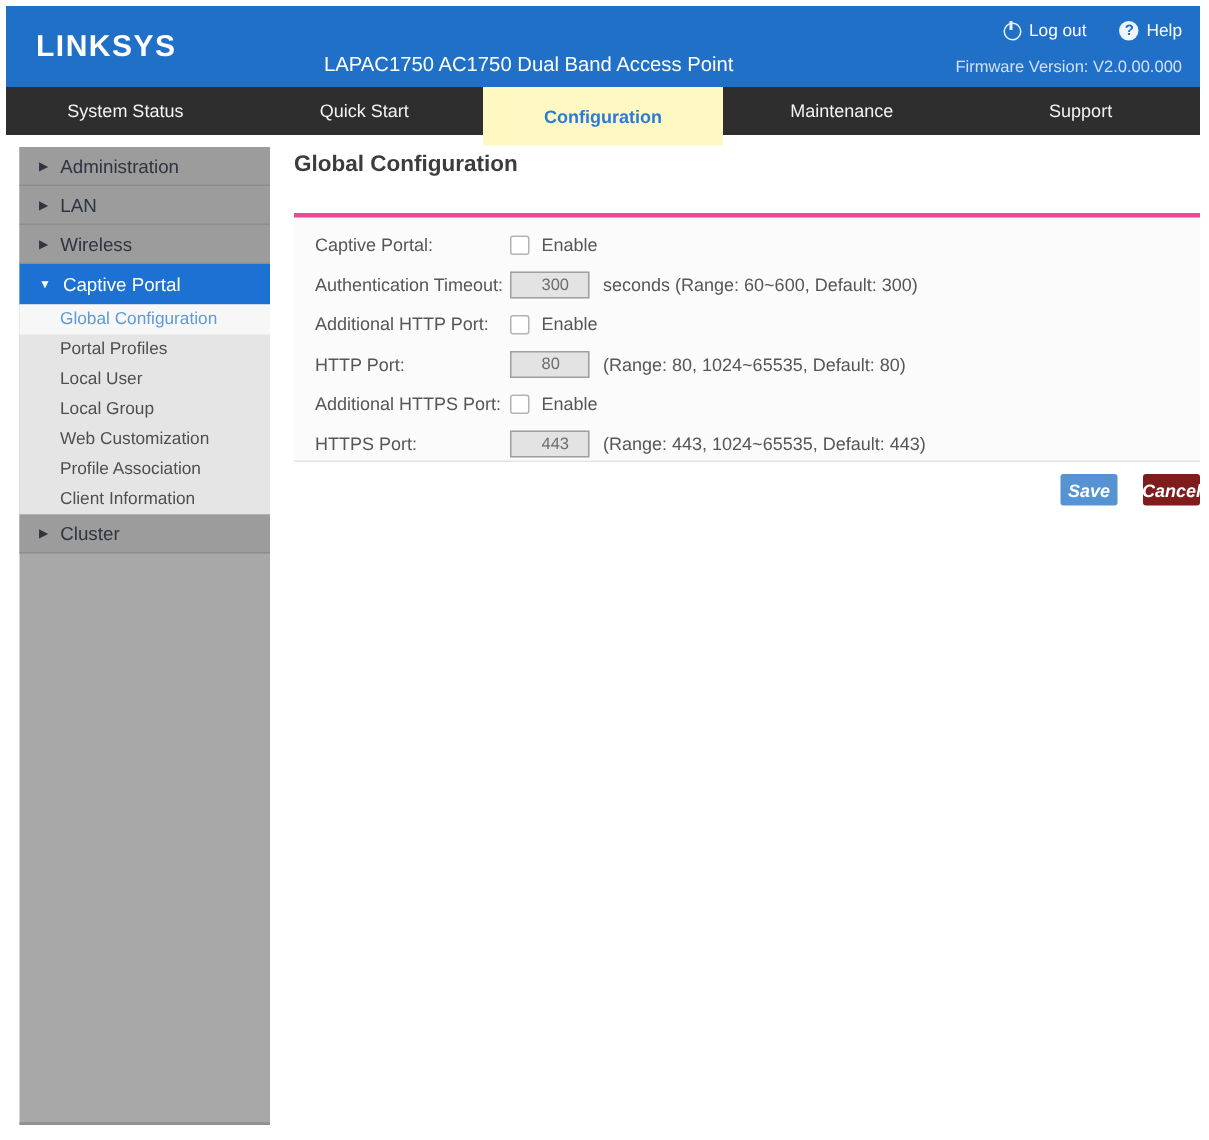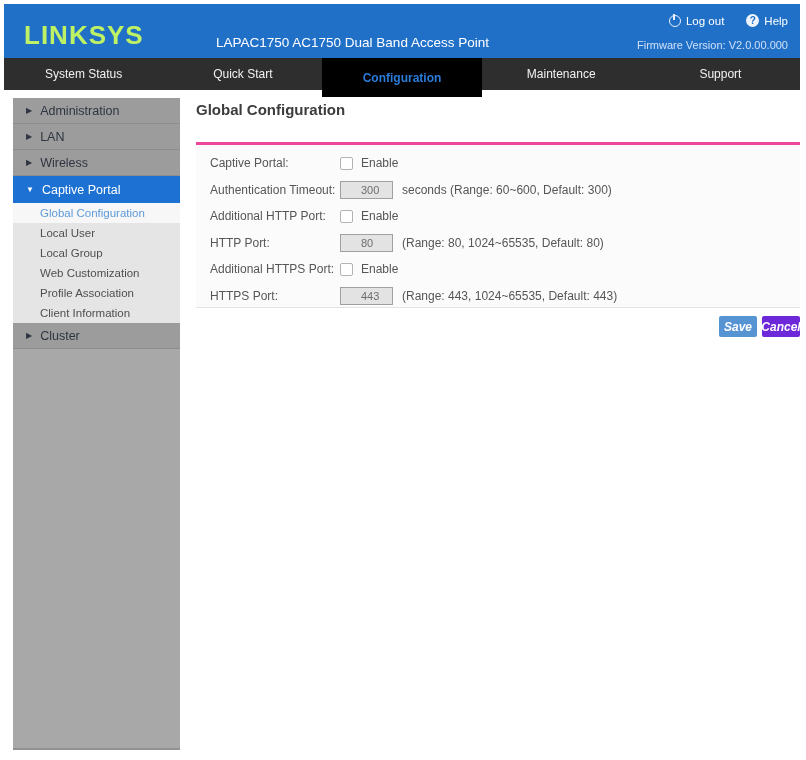--- a/index.html
+++ b/index.html
@@ -2,37 +2,37 @@
 <html><head>
 <meta charset="utf-8">
 <style>
   * { margin:0; padding:0; box-sizing:border-box; }
   html,body { width:806px; height:760px; background:#ffffff; overflow:hidden;
               font-family:"Liberation Sans", sans-serif; }
   .page { position:relative; width:806px; height:760px; background:#fff; }
 
   
   .header { position:absolute; left:4px; top:4px; width:796px; height:54px; background:#2170c8; }
-  .logo { position:absolute; left:20px; top:16px; color:#bef264; font-size:26px; font-weight:bold;
+  .logo { position:absolute; left:20px; top:16px; color:#ffffff; font-size:20px; font-weight:bold;
           letter-spacing:1px; font-family:"Liberation Sans", sans-serif; }
   .header-title { position:absolute; left:212px; top:31px; color:#fff; font-size:13.5px; font-weight:normal; }
   .top-links { position:absolute; right:12px; top:10px; display:flex; gap:22px; align-items:center; }
   .top-link { display:flex; align-items:center; gap:5px; color:#fff; font-size:11.5px; cursor:pointer; }
   .power-icon { position:relative; width:12px; height:12px; border:1.5px solid #e8f1fb; border-radius:50%; display:inline-block; }
   .power-icon::after { content:""; position:absolute; left:3.5px; top:-2px; width:2px; height:6px; background:#e8f1fb; }
   .q-icon { width:13px; height:13px; border-radius:50%; background:#eef4fc; color:#2170c8;
             font-size:10px; font-weight:bold; display:inline-flex; align-items:center; justify-content:center; }
   .firmware { position:absolute; right:12px; top:35px; color:#cfe0f7; font-size:11px; }
 
   
   .tabbar { position:absolute; left:4px; top:58px; width:796px; height:32px; background:#2e2e2e;
             display:flex; z-index:2; }
   .tab { flex:1; height:32px; display:flex; align-items:center; justify-content:center;
          color:#f2f2f2; font-size:12px; cursor:pointer; }
-  .tab.active { background:#000000; color:#2b7bd9; font-weight:bold; height:39px; }
+  .tab.active { background:#fef9c3; color:#2b7bd9; font-weight:bold; height:39px; }
 
   
   .sidebar { position:absolute; left:13px; top:98px; width:167px; height:652px; background:#a8a8a8;
              border-bottom:2px solid #919191; }
   .side-item { height:26px; display:flex; align-items:center; padding-left:13px; background:#9c9c9c;
                border-bottom:1px solid #8d8d8d; color:#2e3440; font-size:12.5px; cursor:pointer; }
   .side-item .arrow { font-size:8px; margin-right:8px; color:#2e3440; }
   .side-item.captive { height:27px; background:#1c71d3; color:#ffffff; border-bottom:none; }
   .side-item.captive .arrow { color:#ffffff; }
   .sub-list { background:#e5e5e5; }
@@ -50,21 +50,21 @@
               display:inline-block; cursor:pointer; }
   .cb-label { margin-left:8px; font-size:12px; color:#565656; }
   .num-input { width:53px; height:18px; background:#e3e3e3; border:1px solid #a0a0a0;
                font-size:11px; color:#6e6e6e; padding-left:20px; font-family:"Liberation Sans", sans-serif; }
   .hint { margin-left:9px; font-size:12px; color:#565656; }
 
   .btn-row { position:absolute; top:316px; right:6px; display:flex; gap:5px; }
   .btn { width:38px; height:21px; display:flex; align-items:center; justify-content:center;
          color:#ffffff; font-size:12px; font-weight:bold; border:none; cursor:pointer; border-radius:2px;font-style:italic; }
   .btn-save { background:#5693d3; }
-  .btn-cancel { background:#6d28d9; }
+  .btn-cancel { background:#7f1d1d;margin-left:12px; }
 </style>
 </head>
 <body>
 
 <div class="page">
 
   <div class="header">
     <div class="logo">LINKSYS</div>
     <div class="header-title">LAPAC1750 AC1750 Dual Band Access Point</div>
     <div class="top-links">
@@ -100,20 +100,21 @@
     <div class="side-item">
       <span class="arrow">▶</span>
       <span>Wireless</span>
     </div>
     <div class="side-item captive">
       <span class="arrow">▼</span>
       <span>Captive Portal</span>
     </div>
     <div class="sub-list">
       <div class="sub-item active">Global Configuration</div>
+      <div class="sub-item">Portal Profiles</div>
       <div class="sub-item">Local User</div>
       <div class="sub-item">Local Group</div>
       <div class="sub-item">Web Customization</div>
       <div class="sub-item">Profile Association</div>
       <div class="sub-item">Client Information</div>
     </div>
     <div class="side-item">
       <span class="arrow">▶</span>
       <span>Cluster</span>
     </div>

